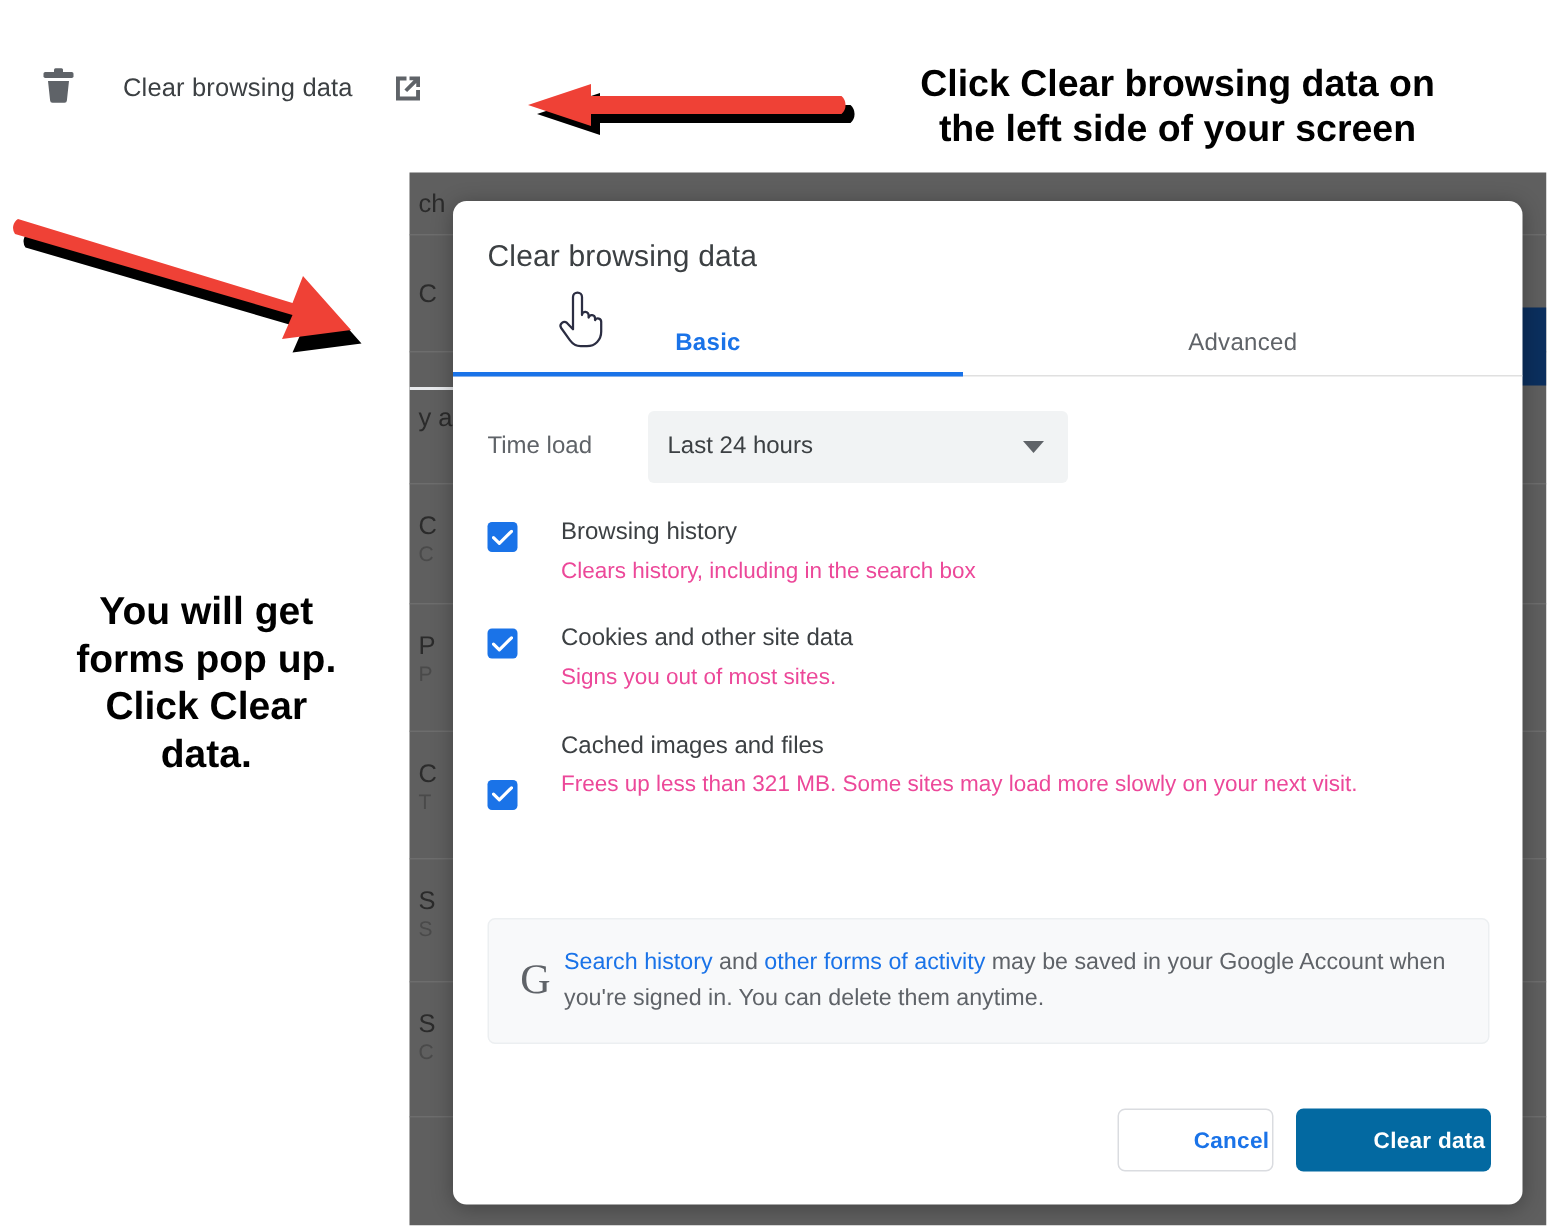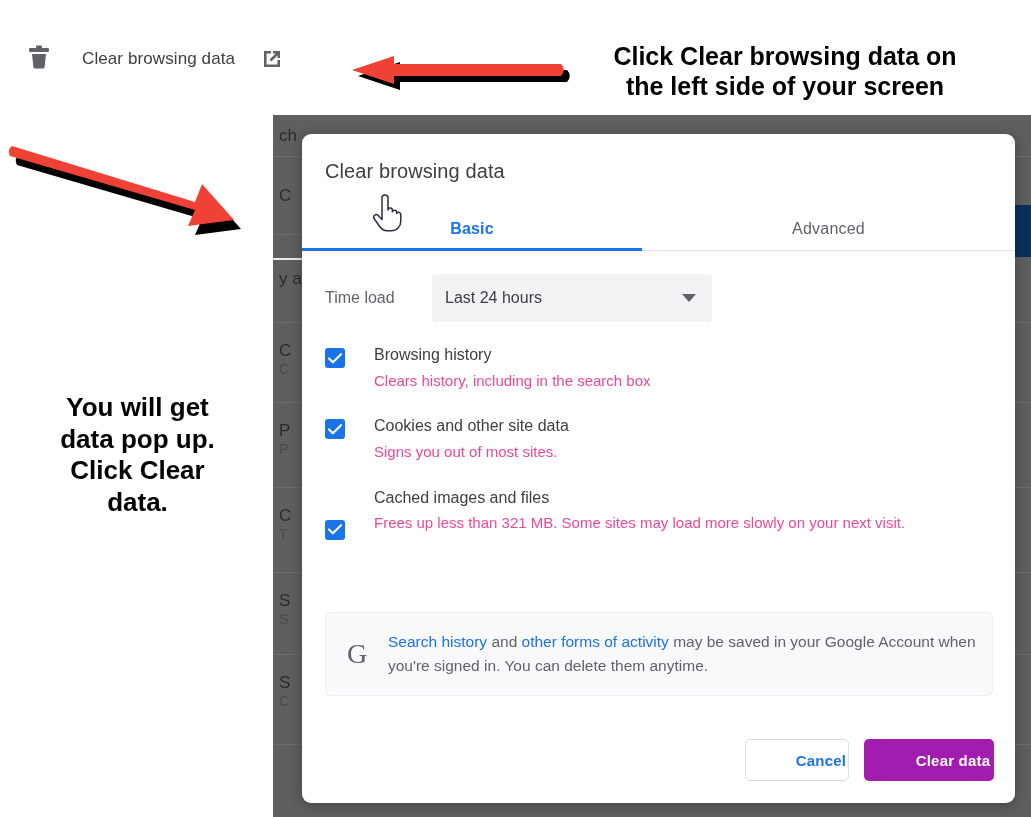--- a/index.html
+++ b/index.html
@@ -103,31 +103,31 @@
   
   .ginfo {
     position:absolute; left:23px; top:478px; width:668px; min-height:84px;
     background:#f8f9fa; border:1px solid #eceff1; border-radius:5px;
     display:flex; align-items:center; padding:14px 16px;
   }
   .g-logo {
     width:30px; min-width:30px; font-size:28px; color:#5f6368;
     font-family:"Liberation Serif", serif; text-align:center; line-height:1;
   }
-  .ginfo-text { margin-left:16px; font-size:15.5px; color:#5f6368; line-height:1.55; }
+  .ginfo-text { margin-left:4px; font-size:15.5px; color:#5f6368; line-height:1.55; }
   .ginfo-text a { color:#1a73e8; text-decoration:none; cursor:pointer; }
 
   
   .footer { position:absolute; right:21px; bottom:22px; display:flex; align-items:center; }
   .btn {
     height:42px; border-radius:5px; font-size:15px; font-weight:bold; letter-spacing:.2px;
     display:flex; align-items:center; justify-content:center; cursor:pointer;padding-left:48px;
   }
   .btn-cancel { width:104px; background:#fff; color:#1a73e8; border:1px solid #dadce0; }
-  .btn-clear { width:130px; background:#a21caf; color:#fff; border:none; margin-left:15px; }
+  .btn-clear { width:130px; background:#0369a1; color:#fff; border:none; margin-left:15px; }
 </style>
 </head>
 <body>
 
 <div id="root">
 
   <div class="topbar">
     <span class="trash-icon">
       <svg width="26" height="28" viewBox="0 0 26 28">
         <rect x="3" y="3" width="20" height="4" rx="1.2" fill="#5f6368"></rect>
@@ -166,21 +166,21 @@
     </svg>
   </div>
 
   <div class="annot" id="annot-top">
     <div>Click Clear browsing data on</div>
     <div>the left side of your screen</div>
   </div>
 
   <div class="annot" id="annot-left">
     <div>You will get</div>
-    <div>data pop up.</div>
+    <div>forms pop up.</div>
     <div>Click Clear</div>
     <div>data.</div>
   </div>
 
   <div class="backdrop">
     <div class="bg-rows">
       <div class="bg-row" style="height:42px;line-height:42px;">
         <span>ch</span>
       </div>
       <div class="bg-row" style="height:78px;line-height:78px;">

